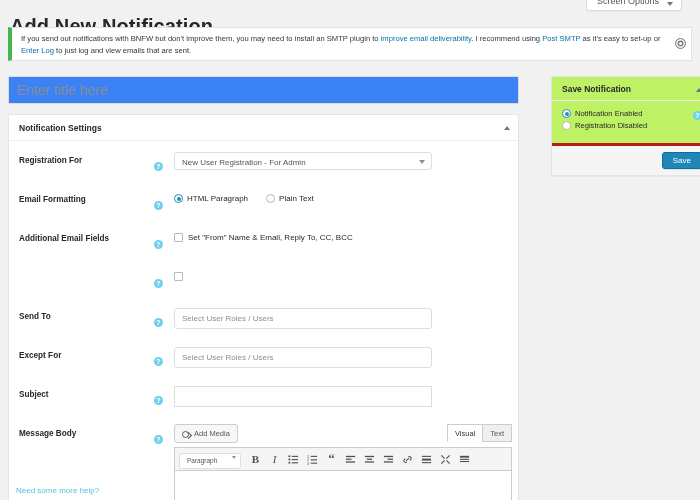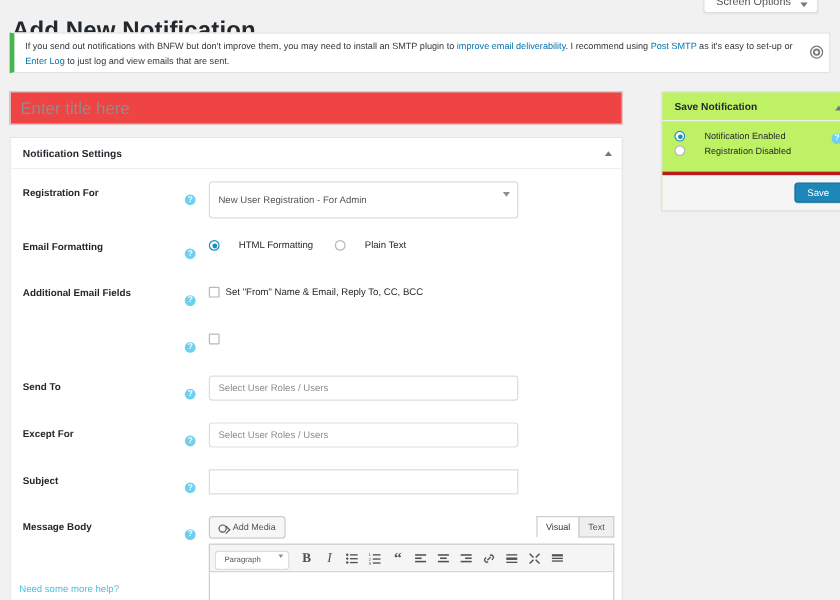--- a/index.html
+++ b/index.html
@@ -52,21 +52,21 @@
   }
   .notice-dismiss::before {
     content: ""; width: 9px; height: 9px; border-radius: 50%;
     border: 1.5px solid #787c80; background: #fff;
     box-shadow: inset 0 0 0 1.5px #fff, inset 0 0 0 3px #787c80;
   }
 
   
   .title-input {
     position: absolute; left: 8px; top: 76px; width: 511px; height: 28px;
-    border: 1px solid #ddd; background: #ef4444; border-radius: 0;
+    border: 1px solid #ddd; background: #3b82f6; border-radius: 0;
     padding: 3px 8px; font-size: 14px; color: #2c3338;
     font-family: "Liberation Sans", sans-serif; outline: none;
   }
   .title-input::placeholder { color: #8b8e91; }
 
   
   .metabox {
     position: absolute; left: 8px; top: 114px; width: 511px;
     background: #fff; border: 1px solid #e5e5e5;
     box-shadow: 0 1px 1px rgba(0,0,0,.04);
@@ -94,34 +94,34 @@
 
   .help-icon {
     display: inline-block; width: 9px; height: 9px; border-radius: 50%;
     background: #6fd0ee; color: #fff; font-size: 7px; font-weight: bold;
     line-height: 9px; text-align: center; cursor: pointer;
     font-family: "Liberation Sans", sans-serif;
   }
 
   .sel-wrap { position: relative; width: 258px; }
   .sel {
-    width: 100%; height: 31px; border: 1px solid #ddd; background: #fff;
+    width: 100%; height: 18px; border: 1px solid #ddd; background: #fff;
     border-radius: 3px; font-size: 8px; color: #555;
     padding: 0 18px 0 7px; line-height: 19px;
     font-family: "Liberation Sans", sans-serif;
     appearance: none; -webkit-appearance: none; outline: none;
   }
   .sel-caret {
     position: absolute; right: 7px; top: 9px; width: 0; height: 0;
     border-left: 3px solid transparent; border-right: 3px solid transparent;
     border-top: 4px solid #8c8f94; pointer-events: none;
   }
 
   .radio-row { display: flex; align-items: center; gap: 8px; padding-top: 4px; }
-  .radio-opt { display: flex; align-items: center; gap: 16px; font-size: 8px; color: #23282d; cursor: pointer; }
+  .radio-opt { display: flex; align-items: center; gap: 4px; font-size: 8px; color: #23282d; cursor: pointer; }
   .radio {
     width: 9px; height: 9px; border-radius: 50%; border: 1px solid #b4b9be;
     background: #fff; flex: none; position: relative;
   }
   .radio.checked { border-color: #1e8cbe; }
   .radio.checked::after {
     content: ""; position: absolute; left: 1.5px; top: 1.5px;
     width: 4px; height: 4px; border-radius: 50%; background: #1e8cbe;
   }
 
@@ -252,21 +252,21 @@
 
       <div class="frow">
         <div class="flabel">Email Formatting</div>
         <div class="fhelp">
           <span class="help-icon">?</span>
         </div>
         <div class="fctl">
           <div class="radio-row">
             <label class="radio-opt">
               <span class="radio checked"></span>
-              <span>HTML Formatting</span>
+              <span>HTML Paragraph</span>
             </label>
             <label class="radio-opt" style="margin-left:10px">
               <span class="radio"></span>
               <span>Plain Text</span>
             </label>
           </div>
         </div>
       </div>
 
       <div class="frow">

